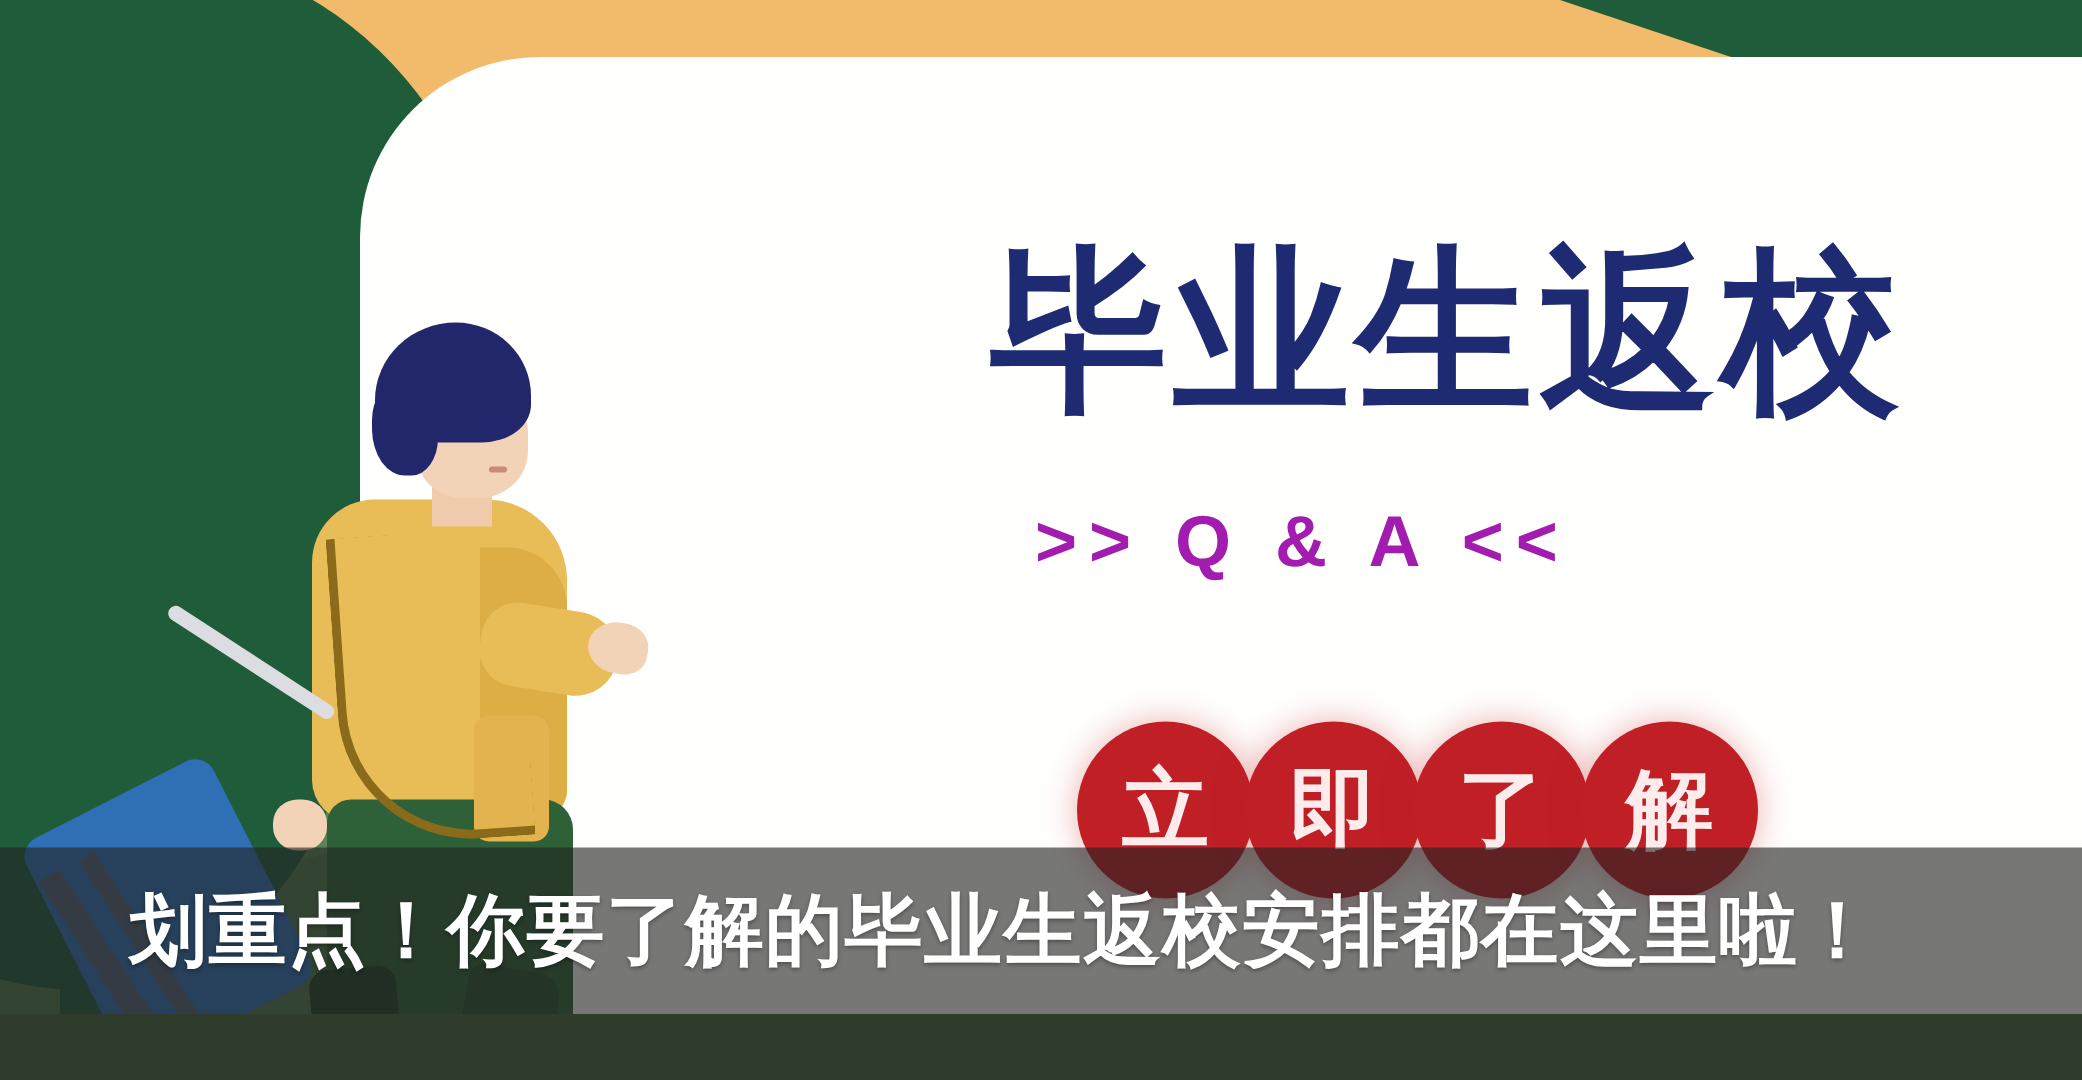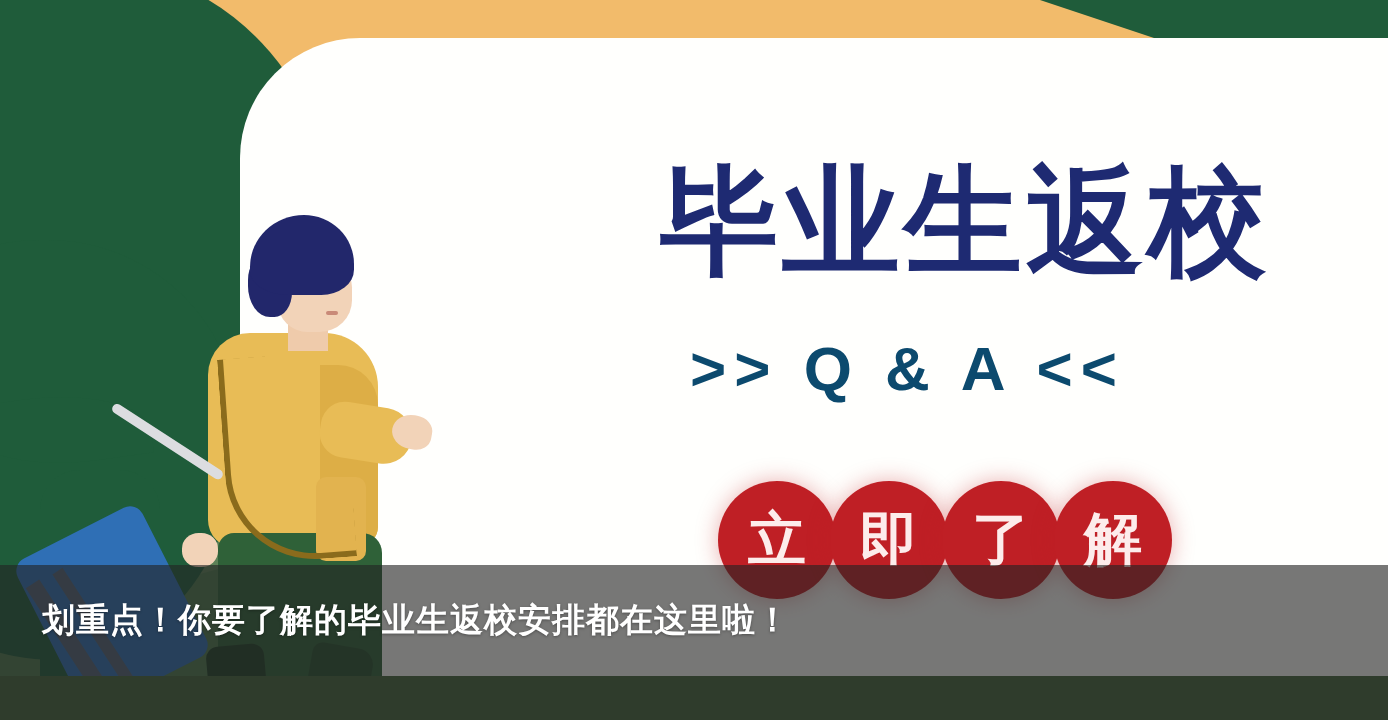--- a/index.html
+++ b/index.html
@@ -184,23 +184,23 @@
     width:680px;
     font-size:118px;line-height:1.05;
     font-weight:bold;
     color:#1e2a72;
     letter-spacing:4px;
     white-space:nowrap;
   }
   .qa{
     position:absolute;left:690px;top:338px;
     width:540px;
-    font-size:62px;line-height:1;
+    font-size:48px;line-height:1;
     font-weight:bold;
-    color:#0c4a6e;
+    color:#a21caf;
     letter-spacing:8px;
     white-space:nowrap;
   }
 
   
   .cta{
     position:absolute;left:718px;top:481px;
     display:flex;
   }
   .cta .circle{
@@ -215,26 +215,27 @@
   }
 
   
   .caption-bar{
     position:absolute;left:0;top:565px;width:1388px;height:111px;
     background:rgba(35,35,35,.62);
     display:flex;align-items:center;
   }
   .caption-text{
     color:#ffffff;
-    font-size:33px;
+    font-size:52px;
     font-weight:bold;
     letter-spacing:1px;
     padding-left:42px;
     white-space:nowrap;
     text-shadow:0 1px 3px rgba(0,0,0,.35);
+    margin-left:44px;
   }
   .bottom-strip{
     position:absolute;left:0;top:676px;width:1388px;height:44px;
     background:#2f3c2c;
   }
 </style>
 </head>
 <body>
 
 <div id="poster">

